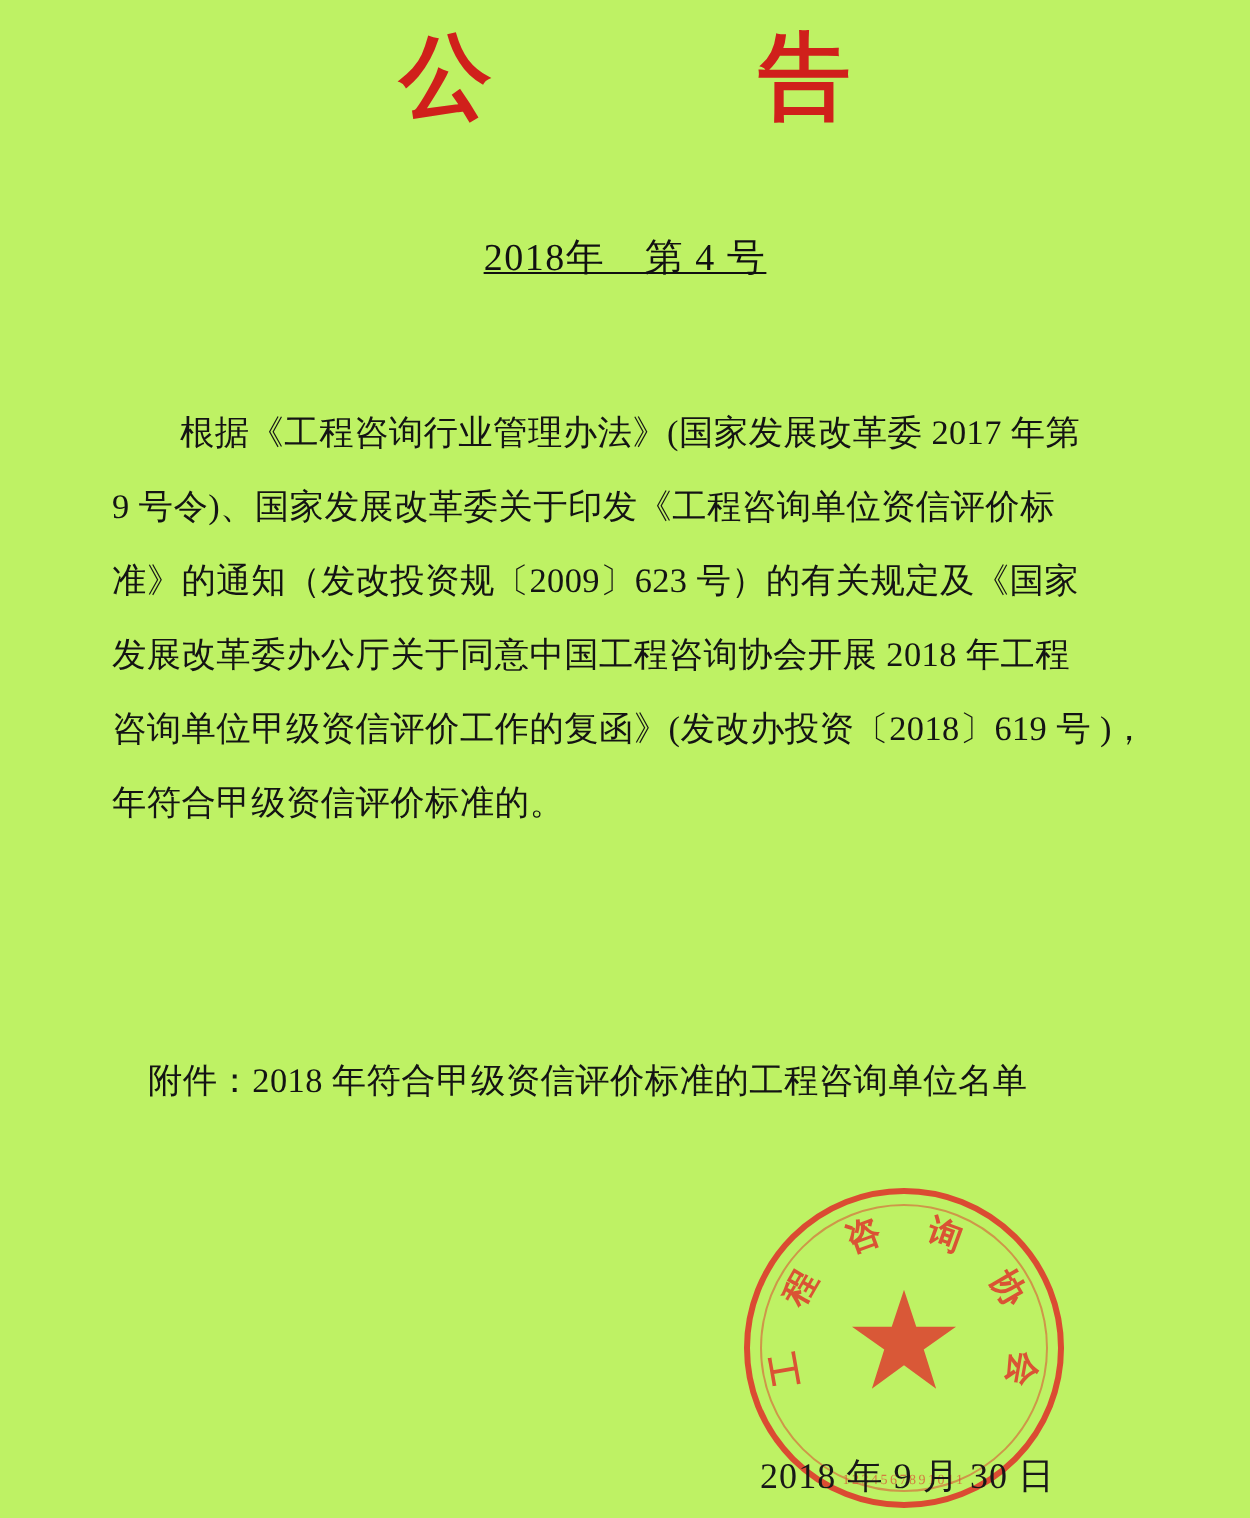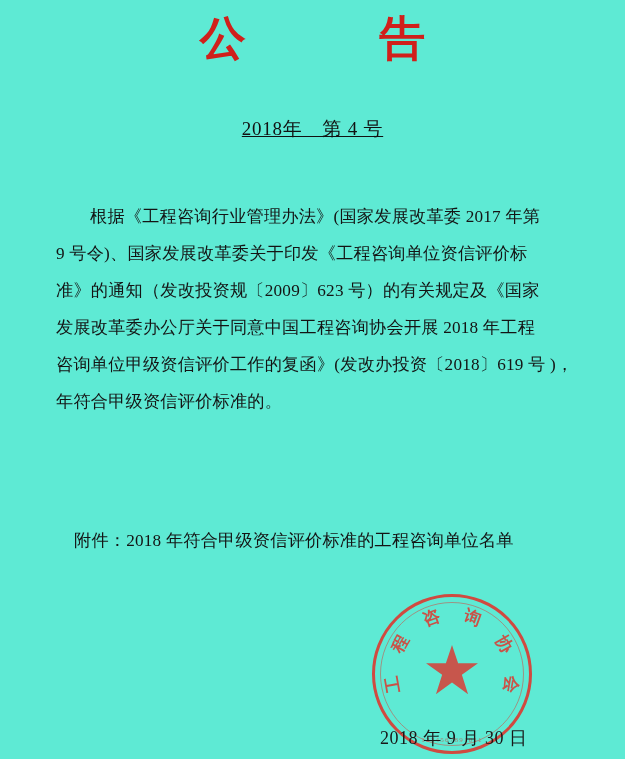--- a/index.html
+++ b/index.html
@@ -12,21 +12,21 @@
     height: 759px;
     position: relative;
     overflow: hidden;
     font-family: "Liberation Serif", serif;
     color: #1a1a1a;
   }
 
   .page {
     position: absolute;
     inset: 0;
-    background: #5eead4;
+    background: #bef264;
   }
 
   
   .doc-title {
     position: absolute;
     top: 8px;
     left: 0;
     right: 0;
     text-align: center;
     color: #d0201b;

